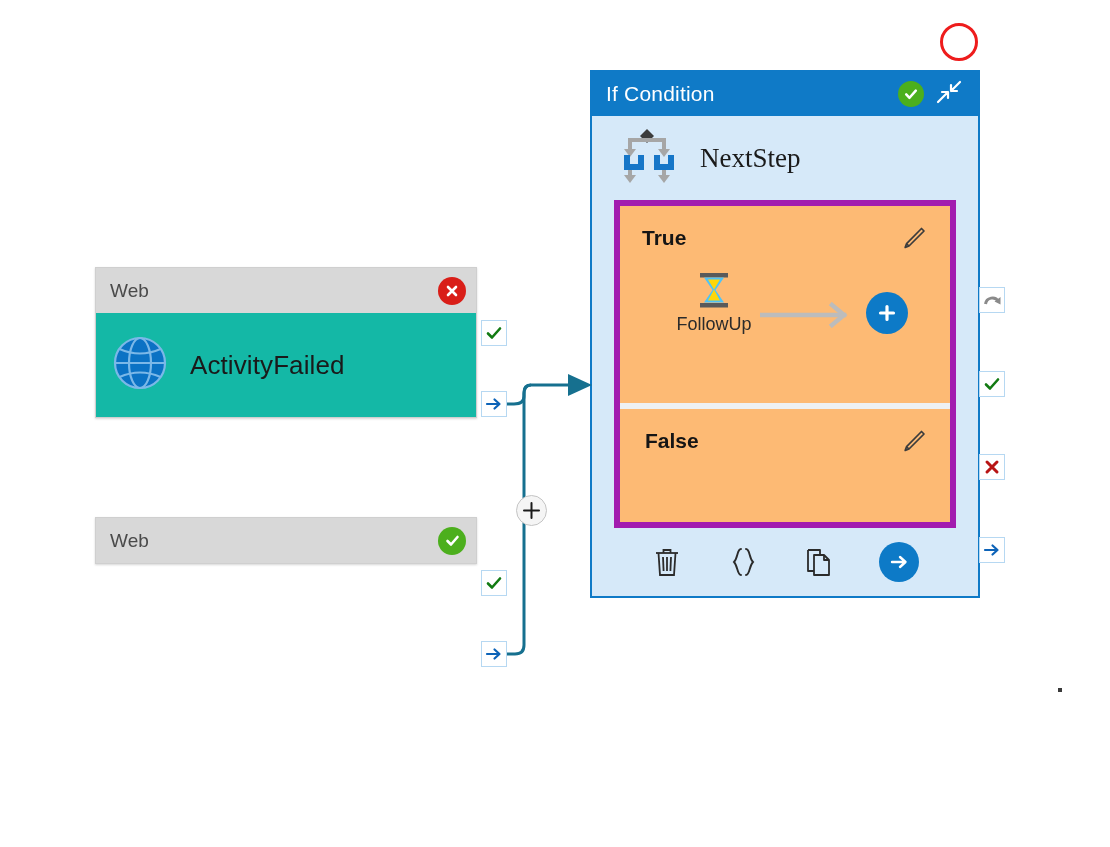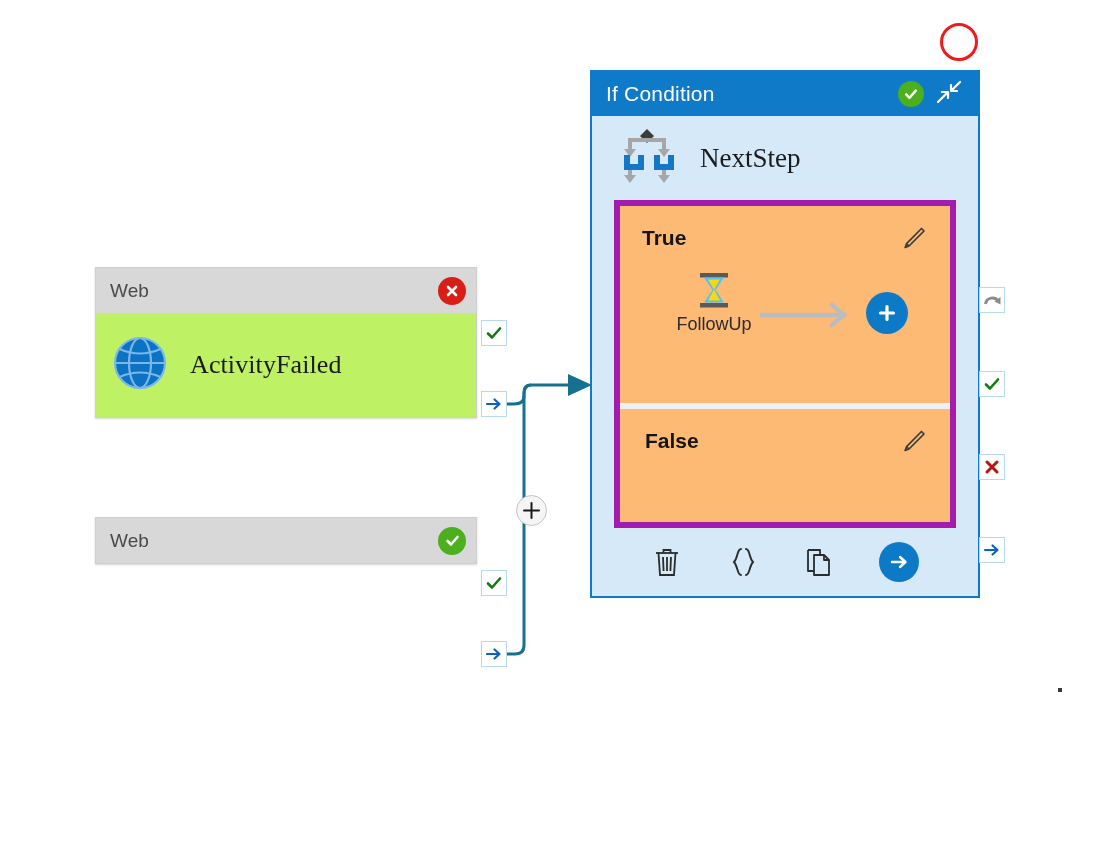--- a/index.html
+++ b/index.html
@@ -54,22 +54,21 @@
     flex: 0 0 auto;
   }
   .status-badge.error { background: #d91e18; }
   .status-badge.ok    { background: #4caf1d; }
   .card-body {
     height: 104px;
     display: flex;
     align-items: center;
     padding-left: 16px;
     box-sizing: border-box;
-    background: #bef264;
-    font-family: Liberation Serif, serif;
+    background: #14b8a6;
   }
   .globe-icon { flex: 0 0 auto; margin-right: 22px; }
   .activity-name {
     font-size: 26px;
     color: #1a1a1a;
     letter-spacing: 0.1px;
   }
 
   
   .port {

